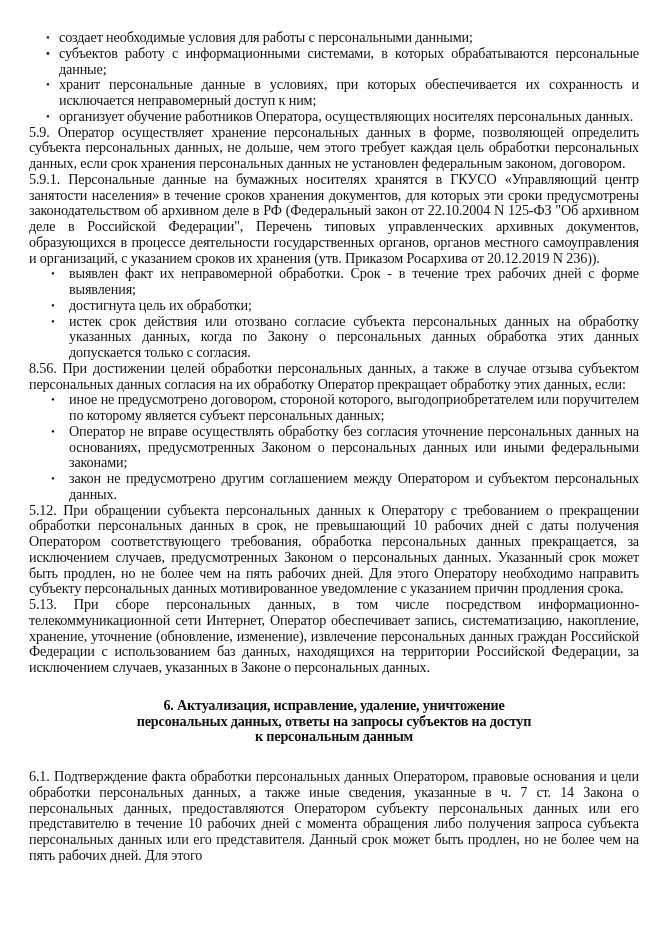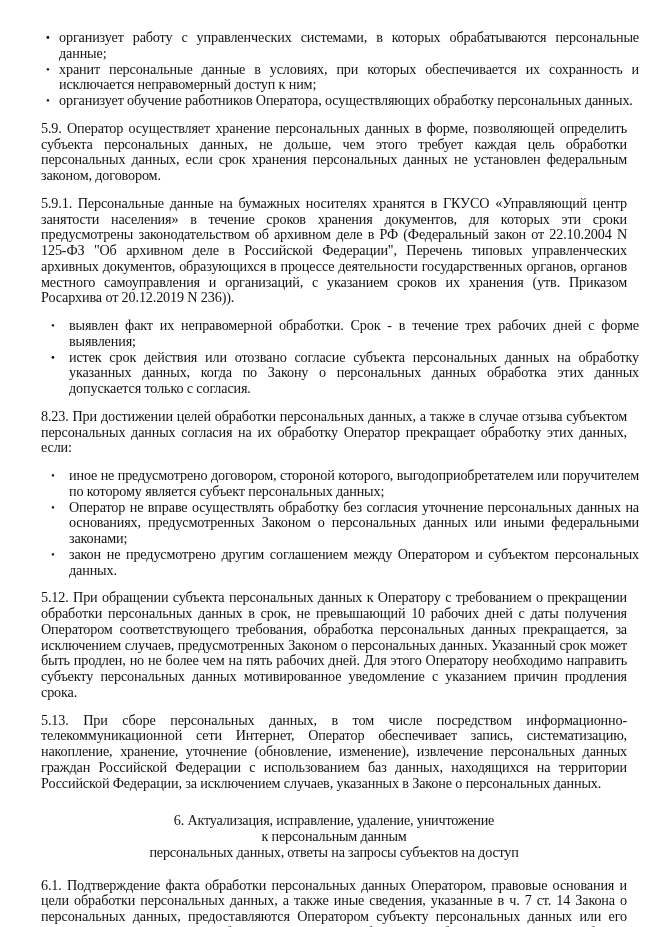--- a/index.html
+++ b/index.html
@@ -6,66 +6,66 @@
   body {
     width: 662px; height: 927px; overflow: hidden; position: relative;
     font-family: "Liberation Serif", "DejaVu Serif", serif;
     color: #111111;
   }
   .page {
     position: absolute; left: 29px; top: 30px; width: 610px;
     font-size: 14.2px; line-height: 15.75px;
     letter-spacing: -0.15px;
   }
-  .p { text-align: justify; text-align-last: left; margin: 12px; }
+  .p { text-align: justify; text-align-last: left; margin: 0; }
   ul { list-style: none; margin: 0; padding: 0; }
   ul.l1 li { position: relative; padding-left: 30px; text-align: justify; text-align-last: left; }
   ul.l1 li .dot { position: absolute; left: 17px; top: 0; }
   ul.l2 li { position: relative; padding-left: 40px; text-align: justify; text-align-last: left; }
   ul.l2 li .dot { position: absolute; left: 22px; top: 0; }
   .dot { font-size: 11px; }
   .heading {
-    text-align: center; font-weight: normal; margin: 22px 0 17px 0;
+    text-align: center; font-weight: bold; margin: 22px 0 24px 0;
     letter-spacing: -0.2px;
   }
   .heading div { display: block; }
 </style>
 </head>
 <body>
 
 <div class="page">
 
   <ul class="l1">
+    <li><span class="dot">•</span><span>создает необходимые условия для работы с персональными данными;</span></li>
     <li><span class="dot">•</span></li>
-    <li><span class="dot">•</span></li>
-    <li><span class="dot">•</span><span>организует работу с управленческих системами, в которых обрабатываются персональные данные;</span></li>
+    <li><span class="dot">•</span><span>субъектов работу с информационными системами, в которых обрабатываются персональные данные;</span></li>
     <li><span class="dot">•</span><span>хранит персональные данные в условиях, при которых обеспечивается их сохранность и исключается неправомерный доступ к ним;</span></li>
-    <li><span class="dot">•</span><span>организует обучение работников Оператора, осуществляющих обработку персональных данных.</span></li>
+    <li><span class="dot">•</span><span>организует обучение работников Оператора, осуществляющих носителях персональных данных.</span></li>
   </ul>
 
   <p class="p">5.9. Оператор осуществляет хранение персональных данных в форме, позволяющей определить субъекта персональных данных, не дольше, чем этого требует каждая цель обработки персональных данных, если срок хранения персональных данных не установлен федеральным законом, договором.</p>
   <p class="p">5.9.1. Персональные данные на бумажных носителях хранятся в ГКУСО «Управляющий центр занятости населения» в течение сроков хранения документов, для которых эти сроки предусмотрены законодательством об архивном деле в РФ (Федеральный закон от 22.10.2004 N 125-ФЗ "Об архивном деле в Российской Федерации", Перечень типовых управленческих архивных документов, образующихся в процессе деятельности государственных органов, органов местного самоуправления и организаций, с указанием сроков их хранения (утв. Приказом Росархива от 20.12.2019 N 236)).</p>
 
   <ul class="l2">
     <li><span class="dot">•</span><span>выявлен факт их неправомерной обработки. Срок - в течение трех рабочих дней с форме выявления;</span></li>
-    <li><span class="dot">•</span></li>
+    <li><span class="dot">•</span><span>достигнута цель их обработки;</span></li>
     <li><span class="dot">•</span><span>истек срок действия или отозвано согласие субъекта персональных данных на обработку указанных данных, когда по Закону о персональных данных обработка этих данных допускается только с согласия.</span></li>
   </ul>
 
-  <p class="p">8.23. При достижении целей обработки персональных данных, а также в случае отзыва субъектом персональных данных согласия на их обработку Оператор прекращает обработку этих данных, если:</p>
+  <p class="p">8.56. При достижении целей обработки персональных данных, а также в случае отзыва субъектом персональных данных согласия на их обработку Оператор прекращает обработку этих данных, если:</p>
 
   <ul class="l2">
     <li><span class="dot">•</span><span>иное не предусмотрено договором, стороной которого, выгодоприобретателем или поручителем по которому является субъект персональных данных;</span></li>
     <li><span class="dot">•</span><span>Оператор не вправе осуществлять обработку без согласия уточнение персональных данных на основаниях, предусмотренных Законом о персональных данных или иными федеральными законами;</span></li>
     <li><span class="dot">•</span><span>закон не предусмотрено другим соглашением между Оператором и субъектом персональных данных.</span></li>
   </ul>
 
   <p class="p">5.12. При обращении субъекта персональных данных к Оператору с требованием о прекращении обработки персональных данных в срок, не превышающий 10 рабочих дней с даты получения Оператором соответствующего требования, обработка персональных данных прекращается, за исключением случаев, предусмотренных Законом о персональных данных. Указанный срок может быть продлен, но не более чем на пять рабочих дней. Для этого Оператору необходимо направить субъекту персональных данных мотивированное уведомление с указанием причин продления срока.</p>
   <p class="p">5.13. При сборе персональных данных, в том числе посредством информационно-телекоммуникационной сети Интернет, Оператор обеспечивает запись, систематизацию, накопление, хранение, уточнение (обновление, изменение), извлечение персональных данных граждан Российской Федерации с использованием баз данных, находящихся на территории Российской Федерации, за исключением случаев, указанных в Законе о персональных данных.</p>
 
   <div class="heading">
     <div>6. Актуализация, исправление, удаление, уничтожение</div>
+    <div>персональных данных, ответы на запросы субъектов на доступ</div>
     <div>к персональным данным</div>
-    <div>персональных данных, ответы на запросы субъектов на доступ</div>
   </div>
 
   <p class="p">6.1. Подтверждение факта обработки персональных данных Оператором, правовые основания и цели обработки персональных данных, а также иные сведения, указанные в ч. 7 ст. 14 Закона о персональных данных, предоставляются Оператором субъекту персональных данных или его представителю в течение 10 рабочих дней с момента обращения либо получения запроса субъекта персональных данных или его представителя. Данный срок может быть продлен, но не более чем на пять рабочих дней. Для этого</p>
 </div>
 
 </body></html>

